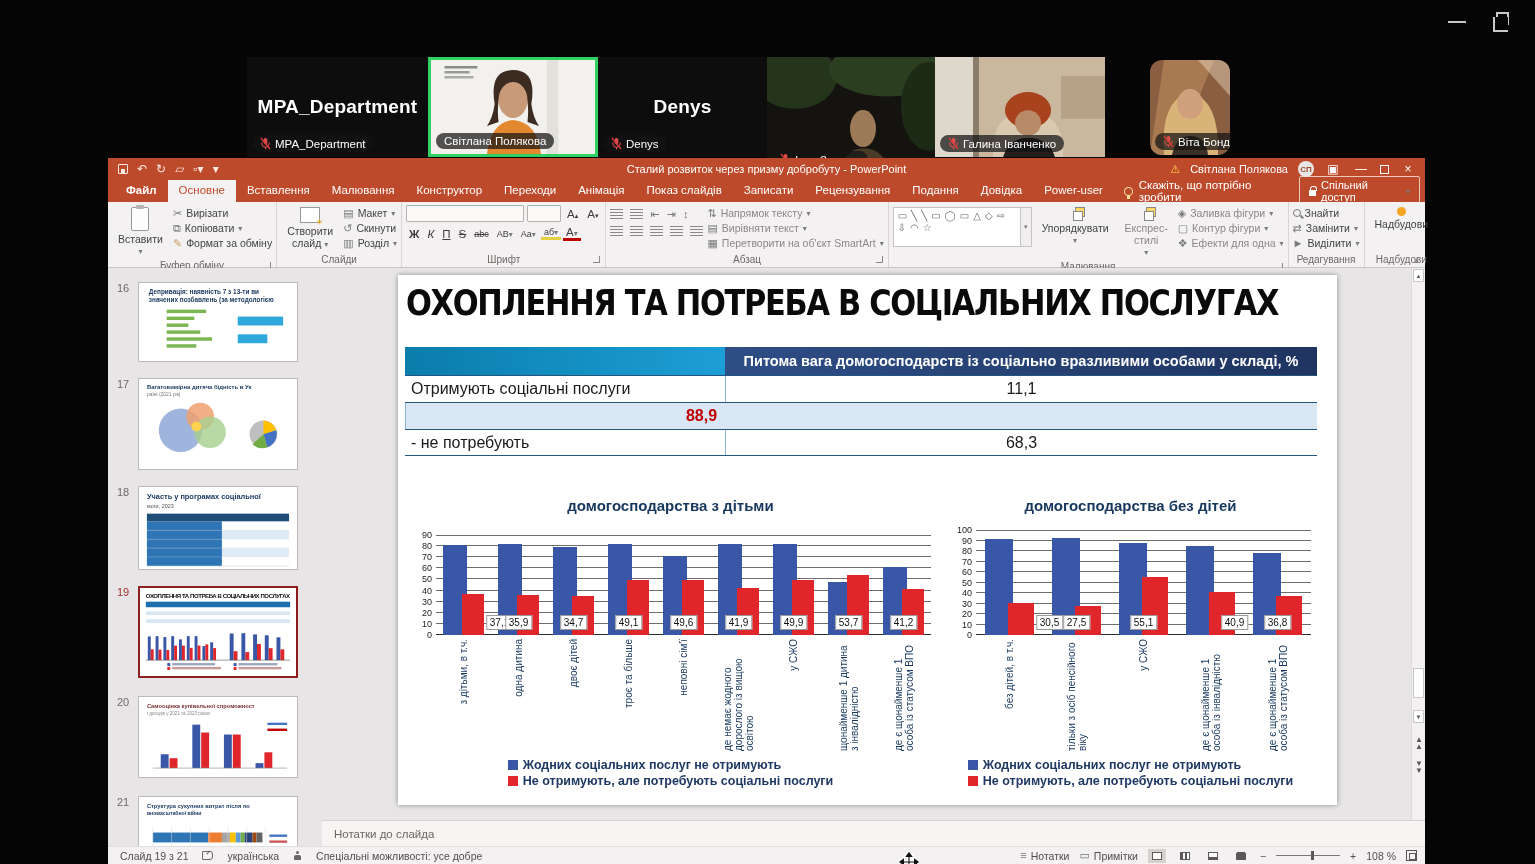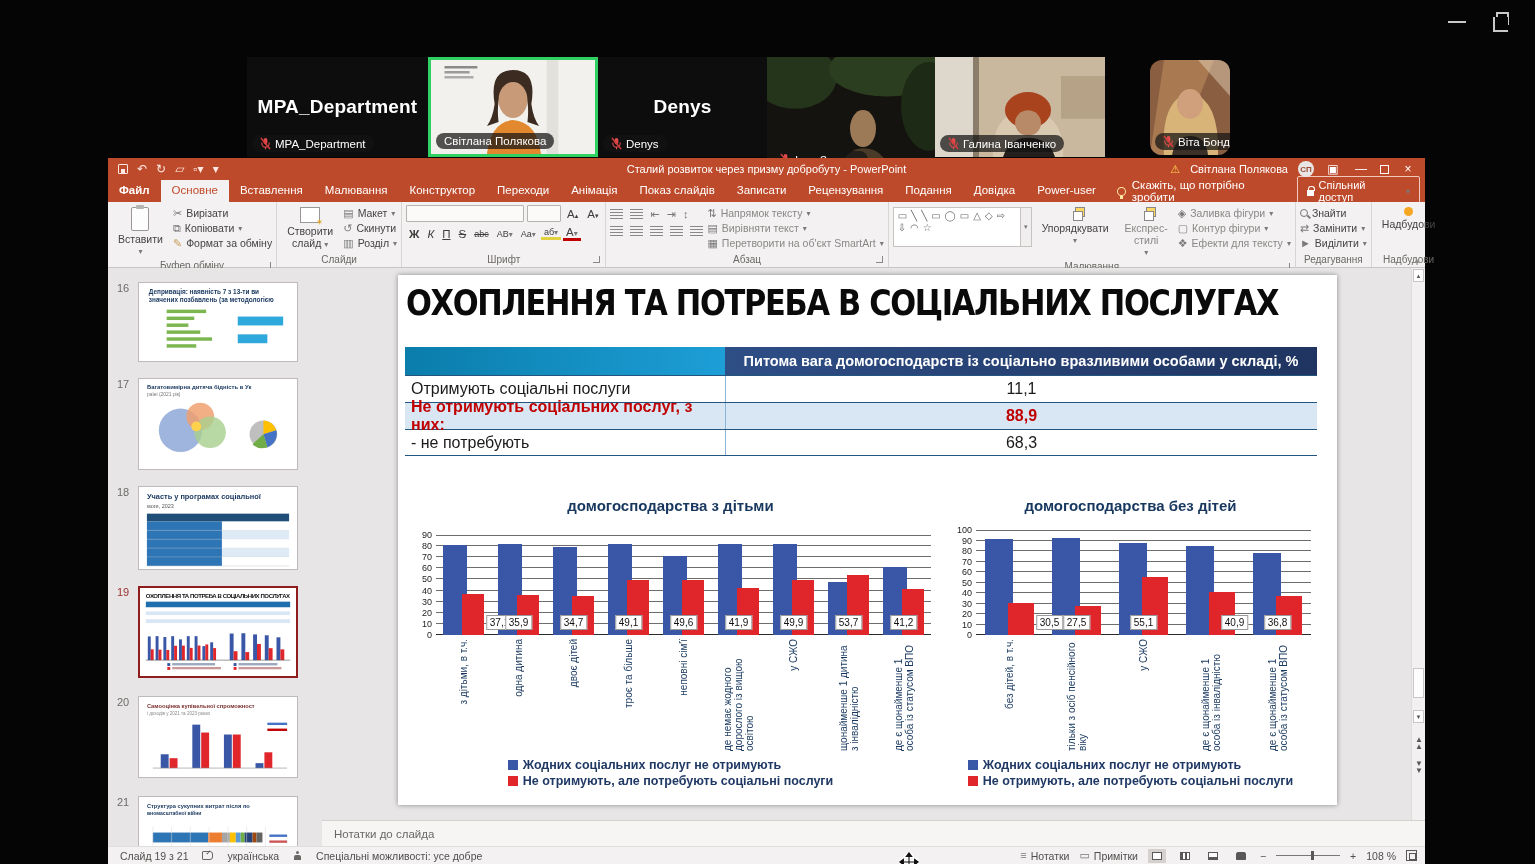--- a/index.html
+++ b/index.html
@@ -36,21 +36,21 @@
   .floppy::after{ content:""; position:absolute; left:2px; top:4px; width:4px; height:4px; background:#ffe9e2; }
   #tb-title { position:absolute; left:0; right:0; text-align:center; pointer-events:none; }
   #tb-right { margin-left:auto; display:flex; align-items:center; gap:10px; padding-right:8px; z-index:2; }
   .warn { color:#ffd34d; font-size:11px; }
   .avatar { width:16px; height:16px; border-radius:50%; background:#e8e6e4; color:#9c4a34;
             font-size:8px; font-weight:bold; display:flex; align-items:center; justify-content:center; }
   .winbtn { color:#fff; font-size:12px; width:18px; text-align:center; }
   .restore-sq { width:9px; height:9px; border:1px solid #fff; position:relative; }
 
   #tabrow { position:absolute; left:0; top:22px; width:100%; height:22px; background:var(--red);
-            display:flex; align-items:stretch; color:#fff; font-size:11.5px; }
+            display:flex; align-items:stretch; color:#fff; font-size:11.5px;padding-left:7px; }
   .tab { padding:4px 11px; cursor:default; white-space:nowrap; }
   .tab.file { font-weight:bold; }
   .tab.on { background:#f3f1f1; color:#c24a2a; }
   #tellme { display:flex; align-items:center; gap:6px; padding:0 10px; }
   .bulb { width:9px; height:9px; border:1.5px solid #ffe9a0; border-radius:50%; position:relative; }
   .bulb::after{ content:""; position:absolute; left:2px; top:8px; width:3px; height:3px; background:#ffe9a0; }
   #share { margin-left:auto; margin-right:5px; align-self:center; display:flex; align-items:center; gap:5px;
            border:1px solid #f0c9bc; padding:2px 9px; font-size:11px; border-radius:2px; }
   .lock { width:7px; height:6px; background:#fff; position:relative; margin-top:3px; }
   .lock::before { content:""; position:absolute; left:1px; top:-4px; width:5px; height:4px;
@@ -479,21 +479,21 @@
                 <span>Заливка фігури</span>
                 <span class="caret">▾</span>
               </div>
             <div class="sbtn">
                 <span class="u">▢</span>
                 <span>Контур фігури</span>
                 <span class="caret">▾</span>
               </div>
             <div class="sbtn">
                 <span class="u">❖</span>
-                <span>Ефекти для тексту</span>
+                <span>Ефекти для одна</span>
                 <span class="caret">▾</span>
               </div>
           </div>
         </div>
         <div class="gname"><span>Малювання</span><span class="dlg"></span></div>
       </div>
 
       <div class="group">
         <div class="gbody">
           <div class="smallcol">
@@ -696,21 +696,20 @@
           <div id="ppt-table">
               <div class="trow head">
                 <div class="c1"></div>
 <div class="c2">Питома вага домогосподарств із соціально вразливими особами у складі, %</div>
               </div>
               <div class="trow">
                 <div class="c1">Отримують соціальні послуги</div>
 <div class="c2">11,1</div>
               </div>
               <div class="trow alt redrow">
-                <div class="c1">Не отримують соціальних послуг, з них:</div>
 <div class="c2">88,9</div>
               </div>
               <div class="trow">
                 <div class="c1">-   не потребують</div>
 <div class="c2">68,3</div>
               </div>
             </div>
           <div id="chartL" class="chart">
               <div class="chart-title">домогосподарства з дітьми</div>
               <div class="plot" style="width: 495px; height: 100px; margin-top: 20px;">

